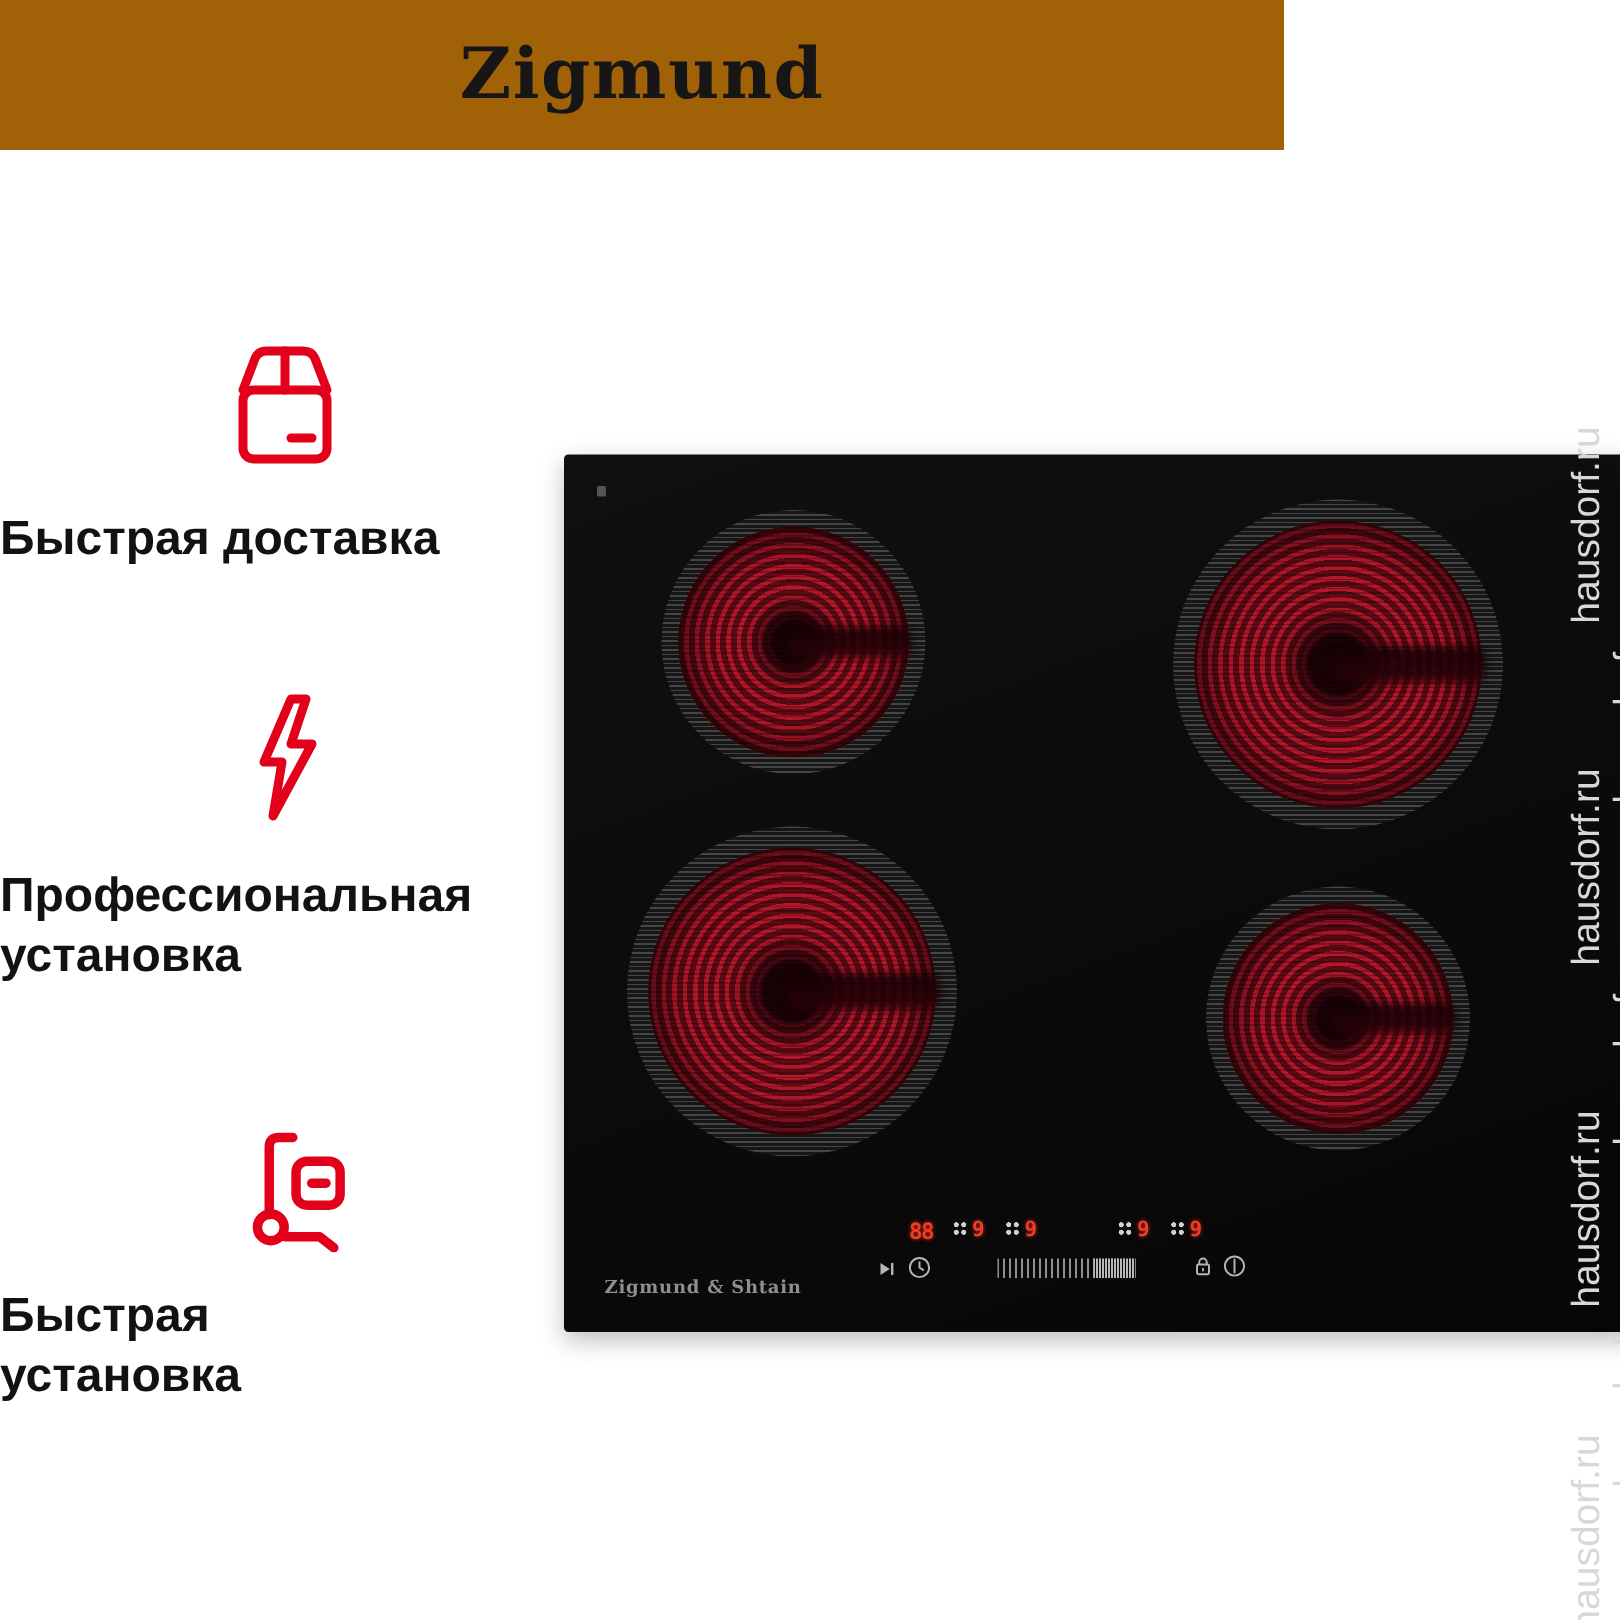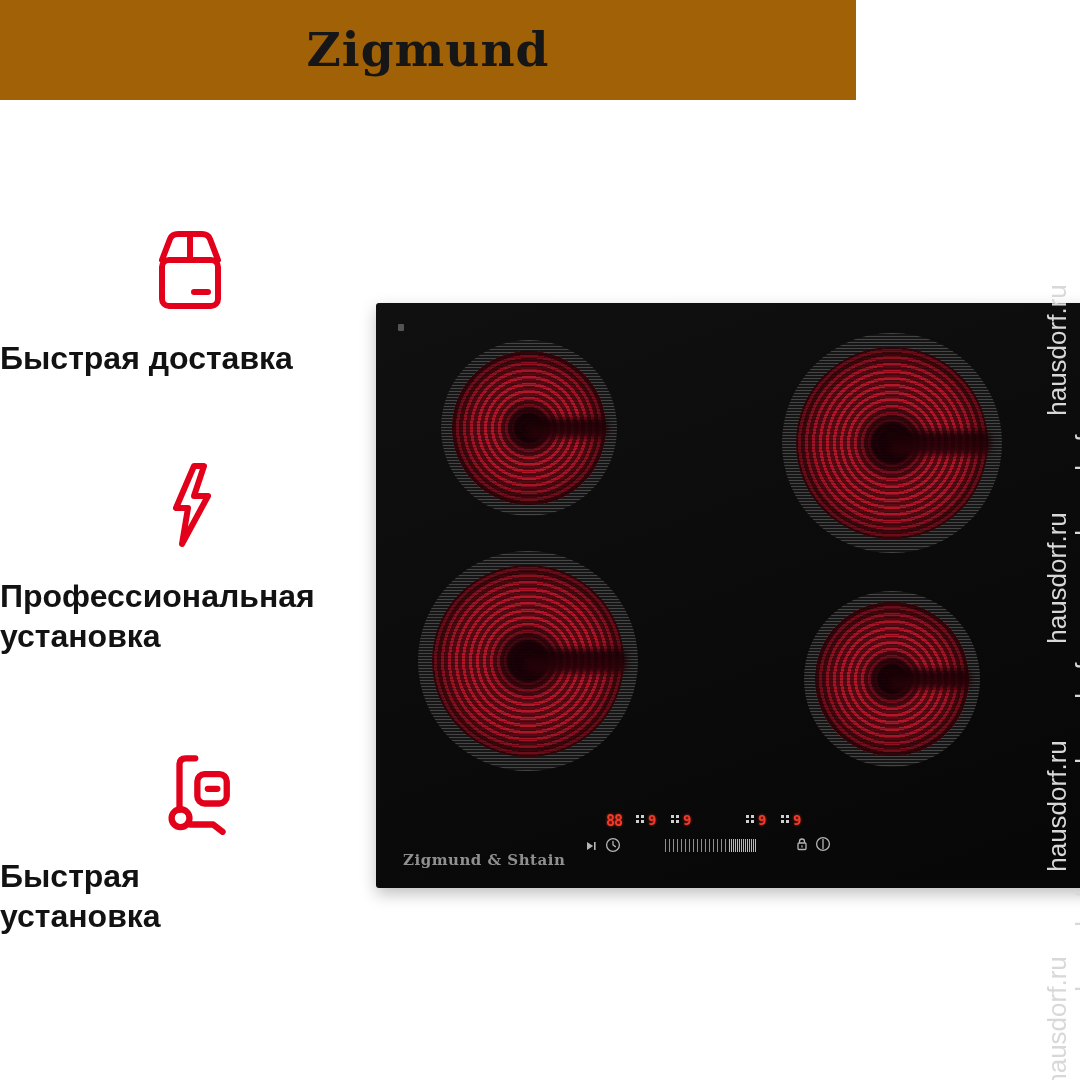--- a/index.html
+++ b/index.html
@@ -66,21 +66,21 @@
   .ic-skip{left:209px;top:537px;}
   .ic-clock{left:229px;top:534px;}
   .ticks{position:absolute;left:289px;top:536px;width:92px;height:13px;
          background:repeating-linear-gradient(90deg,#8f8f8f 0 1px,transparent 1px 4px);}
   .ticks::after{content:"";position:absolute;right:0;top:0;bottom:0;width:28px;
          background:repeating-linear-gradient(90deg,#b8b8b8 0 1px,transparent 1px 2px);}
   .ic-lock{left:420px;top:534px;}
   .ic-power{left:439px;top:533px;}
 
   .cooktop-brand{position:absolute;left:27px;top:548px;color:#8f8f8f;
-      font-family:"DejaVu Serif", serif;font-weight:bold;font-size:15px;letter-spacing:.5px;}
+      font-family:"DejaVu Serif", serif;font-weight:bold;font-size:12px;letter-spacing:.5px;}
 
   
   .wm{position:absolute;width:230px;height:26px;line-height:26px;text-align:center;
       font-size:26px;color:#d8d8d8;transform:rotate(-90deg);white-space:nowrap;}
   .wm.c1{left:942px;} .wm.c2{left:970px;}
   .wm.y1{top:337px;} .wm.y2{top:565px;} .wm.y3{top:793px;} .wm.y4{top:1009px;}
   .wm.y5{top:457px;} .wm.y6{top:685px;} .wm.y7{top:913px;}
 
   svg{display:block;}
 </style>

